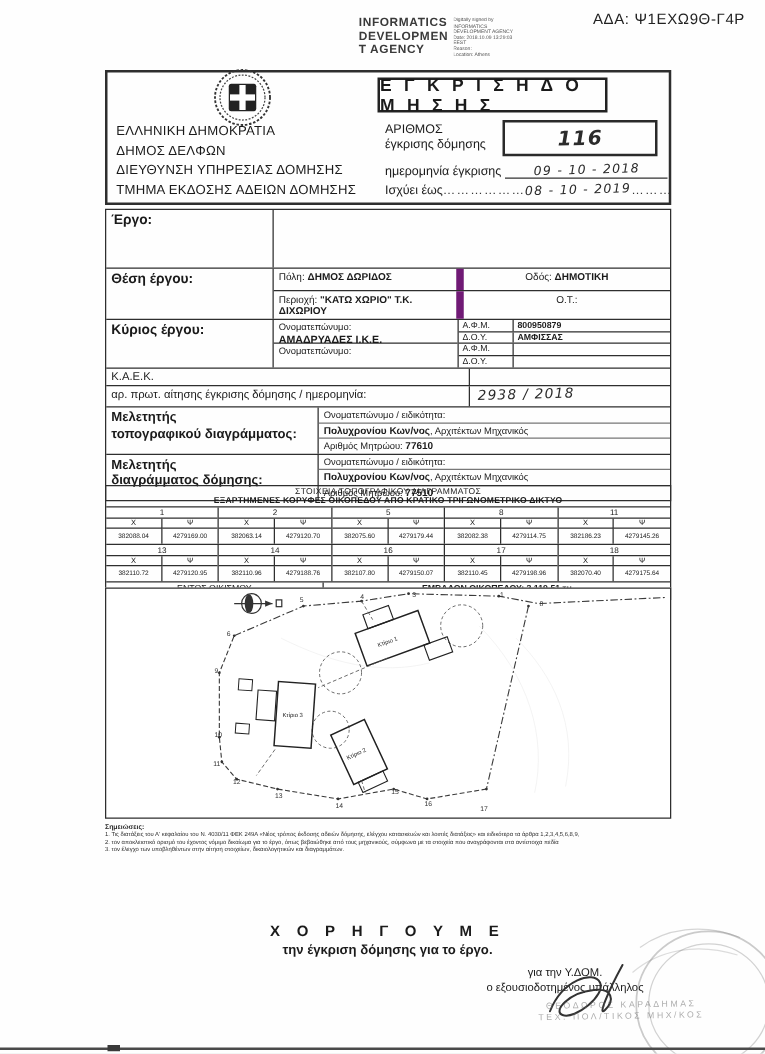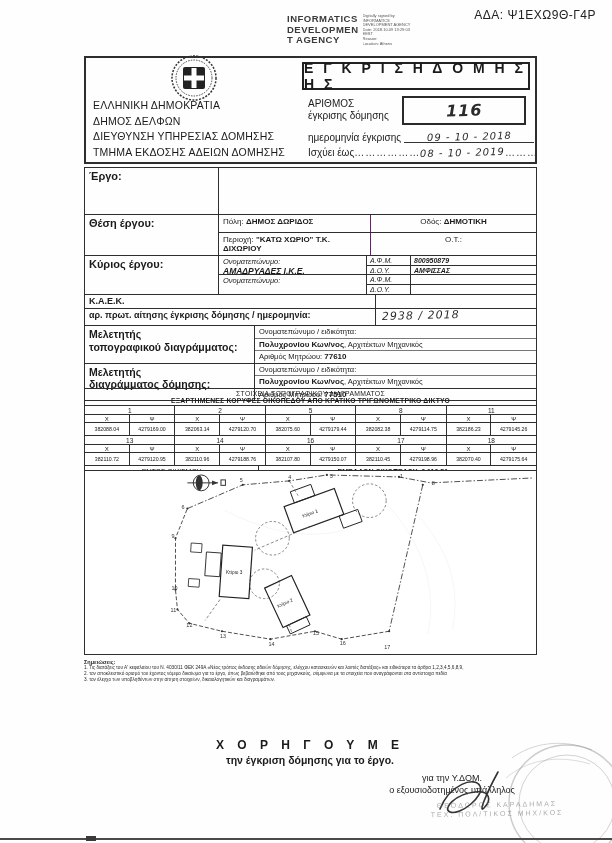--- a/index.html
+++ b/index.html
@@ -13,21 +13,21 @@
 
   
   .ada { position:absolute; top:8px; right:16px; font-size:12px; letter-spacing:.5px; color:#222; }
   .digistamp { position:absolute; left:287px; top:14px; display:flex; gap:4px; }
   .digistamp .agency { font-size:9.5px; font-weight:bold; color:#3a3a3a; line-height:10.5px; letter-spacing:.5px; }
   .digistamp .micro { font-size:4px; color:#555; line-height:4.6px; width:70px; overflow:hidden; }
 
   
   .hdr { position:absolute; left:84px; top:56px; width:453px; height:108px; border:2px solid #2e2e2e; }
   .emblem { position:absolute; left:84px; top:-4px; }
-  .titlebox { position:absolute; left:216px; top:4px; width:228px; height:28px; border:2px solid #222;
+  .titlebox { position:absolute; left:216px; top:4px; width:184px; height:28px; border:2px solid #222;
     display:flex; align-items:center; justify-content:center;
     font-size:14px; font-weight:bold; letter-spacing:3px; }
   .org { position:absolute; left:7px; top:40px; font-size:10.5px; line-height:15.5px; letter-spacing:.2px; }
   .approval { position:absolute; left:222px; top:38px; width:226px; font-size:10px; }
   .num-row { position:relative; height:32px; }
   .num-lbl { line-height:12px; padding-top:2px; }
   .num-box { position:absolute; left:94px; top:0; width:124px; height:29px; border:2px solid #2a2a2a;
     display:flex; align-items:center; justify-content:center; }
   .num-box .hand { font-size:16px; font-weight:bold; }
   .date-row { display:flex; align-items:flex-end; height:15px; white-space:nowrap; }
@@ -39,33 +39,33 @@
   .tbl { position:absolute; left:84px; top:167px; width:453px; border:1.5px solid #2e2e2e; font-size:8px; }
   .row { display:flex; border-bottom:1px solid #2e2e2e; }
   .row:last-child { border-bottom:none; }
   .lblcell { width:134px; border-right:1px solid #2e2e2e; padding:2px 4px; font-weight:bold; font-size:11px; flex-shrink:0; }
   .lblcell.wide { width:170px; font-size:10.5px; line-height:12.5px; }
   .valwrap { flex:1; min-width:0; }
   .ergo-val { padding:2px 4px; font-weight:bold; font-size:8.6px; line-height:11.5px; }
   .subrow { display:flex; border-bottom:1px solid #2e2e2e; }
   .subrow:last-child { border-bottom:none; }
   .cell { padding:2px 4px; }
-  .cell.city { width:152px; border-right:1px solid #701a75; }
+  .cell.city { width:152px; border-right:6px solid #701a75; }
   .cell.rest { flex:1;text-align:center; }
   .b { font-weight:bold; }
   .owner-names { flex:1; border-right:1px solid #2e2e2e; }
   .owner-blk { padding:1px 4px; height:19px; border-bottom:1px solid #2e2e2e; font-size:7.5px; }
   .owner-blk:last-child { border-bottom:none; }
   .owner-blk .nm { font-weight:bold; font-size:8.5px; }
   .minitbl { width:169px; flex-shrink:0; font-size:7px; }
   .minirow { display:flex; border-bottom:1px solid #2e2e2e; height:9.5px; line-height:9px; }
   .minirow:last-child { border-bottom:none; }
   .minirow .ml { width:44px; border-right:1px solid #2e2e2e; padding:0 3px; }
   .minirow .mv { flex:1; padding:0 3px; font-weight:bold; }
-  .kaek-lbl { width:291px; border-right:1px solid #2e2e2e; padding:1px 4px; font-weight:bold; font-size:9px; flex-shrink:0; }
+  .kaek-lbl { width:291px; border-right:1px solid #2e2e2e; padding:1px 4px; font-weight:normal; font-size:9px; flex-shrink:0; }
   .prot-val { flex:1; padding:0 6px; }
   .prot-val .hand { font-size:11px; }
   .mel-line { padding:1px 4px; font-size:7.5px; line-height:9.5px; border-bottom:1px solid #777; }
   .mel-line:last-child { border-bottom:none; }
   .mel-line .nm { font-weight:bold; font-size:8px; }
 
   
   .coords { position:absolute; left:84px; top:388px; width:453px; border:1.5px solid #2e2e2e; }
   .c-title { text-align:center; font-size:6.8px; padding-top:1px; letter-spacing:.3px; }
   .c-sub { text-align:center; font-size:6.8px; font-weight:bold; border-bottom:1px solid #2e2e2e; padding-bottom:1px; letter-spacing:.2px; }
@@ -203,21 +203,21 @@
           </div>
           <div class="cell rest">
             <span>Ο.Τ.:</span>
           </div>
         </div>
       </div>
     </div>
 
     <div class="row">
       <div class="lblcell">Κύριος έργου:</div>
-      <div class="valwrap" style="display:flex;font-style:italic;">
+      <div class="valwrap" style="display:flex;">
         <div class="owner-names">
           <div class="owner-blk">
             <div>Ονοματεπώνυμο:</div>
             <div class="nm">ΑΜΑΔΡΥΑΔΕΣ Ι.Κ.Ε.</div>
           </div>
           <div class="owner-blk">
             <div>Ονοματεπώνυμο:</div>
           </div>
         </div>
         <div class="minitbl">

